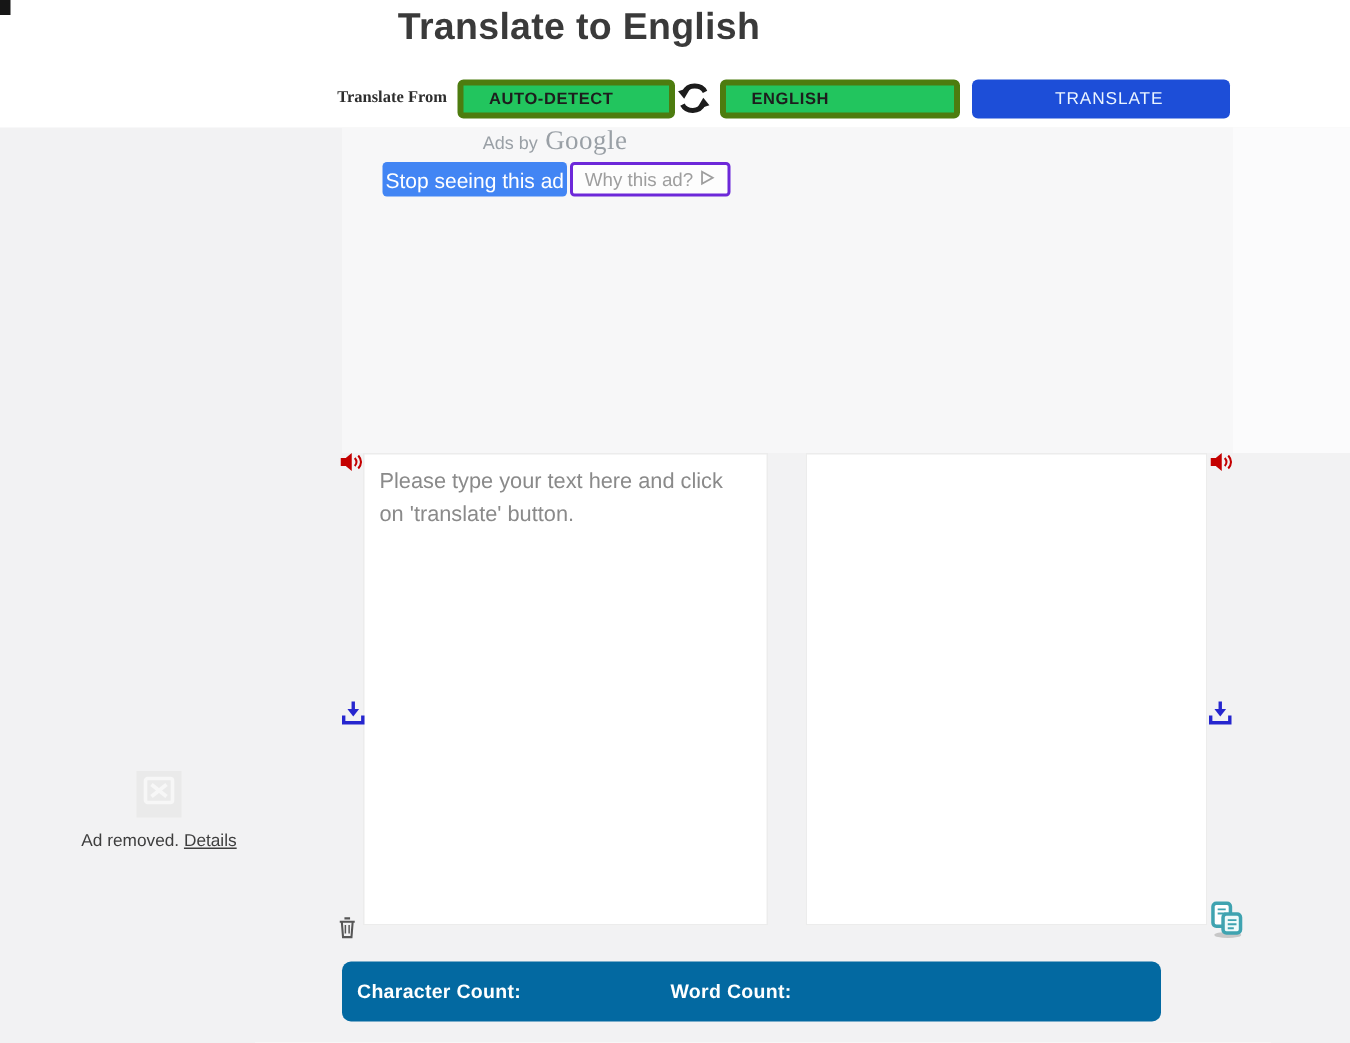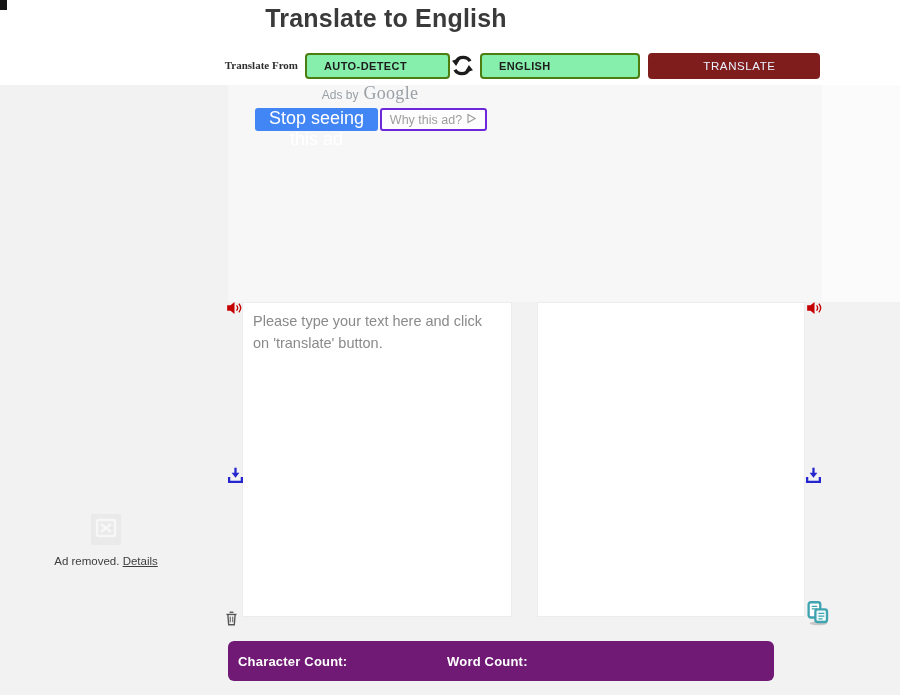--- a/index.html
+++ b/index.html
@@ -20,49 +20,49 @@
     text-align:center; font-size:25px; font-weight:700; color:#3a3a3a;
     letter-spacing:0.2px;
   }
 
   .from-label {
     position:absolute; left:214px; top:59px; width:84px;
     font-size:11px; font-weight:700; color:#2e2e2e; text-align:right;font-family:Liberation Serif, serif;
   }
   .lang-input {
     position:absolute; top:53px; height:26px;
-    border:2px solid #4d7c0f; border-radius:4px; background:#86efac;
+    border:4px solid #4d7c0f; border-radius:4px; background:#22c55e;
     font-family:"Liberation Sans", sans-serif;
     font-size:11px; font-weight:700; color:#1d1d1d;
     padding-left:17px; letter-spacing:0.4px; outline:none;
   }
   .from-input { left:305px; width:145px; }
   .to-input   { left:480px; width:160px; }
   .swap-btn {
     position:absolute; left:449px; top:51px; width:26px; height:30px;
     background:none; border:none; cursor:pointer; padding:0;
   }
   .translate-btn {
     position:absolute; left:648px; top:53px; width:172px; height:26px;
-    background:#7f1d1d; border:none; border-radius:4px;
+    background:#1d4ed8; border:none; border-radius:4px;
     color:#eaf4ff; font-family:"Liberation Sans", sans-serif;
     font-size:11.5px; letter-spacing:0.6px; cursor:pointer;padding-left:11px;
   }
 
   .ads-by-line {
     position:absolute; left:250px; top:83px; width:240px;
     text-align:center; color:#9aa0a6;
   }
   .ads-by-line .ads-by { font-size:12px; }
   .ads-by-line .google-word { font-size:18px; letter-spacing:0.3px; margin-left:5px;font-family:Liberation Serif, serif; }
 
   .stop-ad-btn {
     position:absolute; left:255px; top:108px; width:123px; height:23px;
     background:#4285f4; color:#ffffff; border:none; border-radius:3px;
-    font-family:"Liberation Sans", sans-serif; font-size:18px; cursor:pointer;
+    font-family:"Liberation Sans", sans-serif; font-size:14px; cursor:pointer;
   }
   .why-ad-btn {
     position:absolute; left:380px; top:108px; width:107px; height:23px;
     background:#fdfdfd; color:#9e9e9e; border:2px solid #6d28d9; border-radius:3px;
     font-family:"Liberation Sans", sans-serif; font-size:12.5px; cursor:pointer;
     display:flex; align-items:center; justify-content:center; gap:4px;
   }
 
   .text-pane {
     position:absolute; top:302px; height:315px;
@@ -88,21 +88,21 @@
     background:#eaeaea; display:flex; align-items:center; justify-content:center;
   }
   .ad-removed-line {
     position:absolute; left:26px; top:555px; width:160px;
     text-align:center; font-size:11.5px; color:#3e3e3e;
   }
   .ad-removed-line a { color:#3e3e3e; text-decoration:underline; cursor:pointer; }
 
   .count-bar {
     position:absolute; left:228px; top:641px; width:546px; height:40px;
-    background:#701a75; border-radius:6px;
+    background:#0369a1; border-radius:6px;
   }
   .count-label {
     position:absolute; top:50%; transform:translateY(-50%);
     color:#ffffff; font-size:13px; font-weight:600; letter-spacing:0.2px;
   }
   .char-count { left:10px; }
   .word-count { left:219px; }
 </style>
 </head>
 <body>

